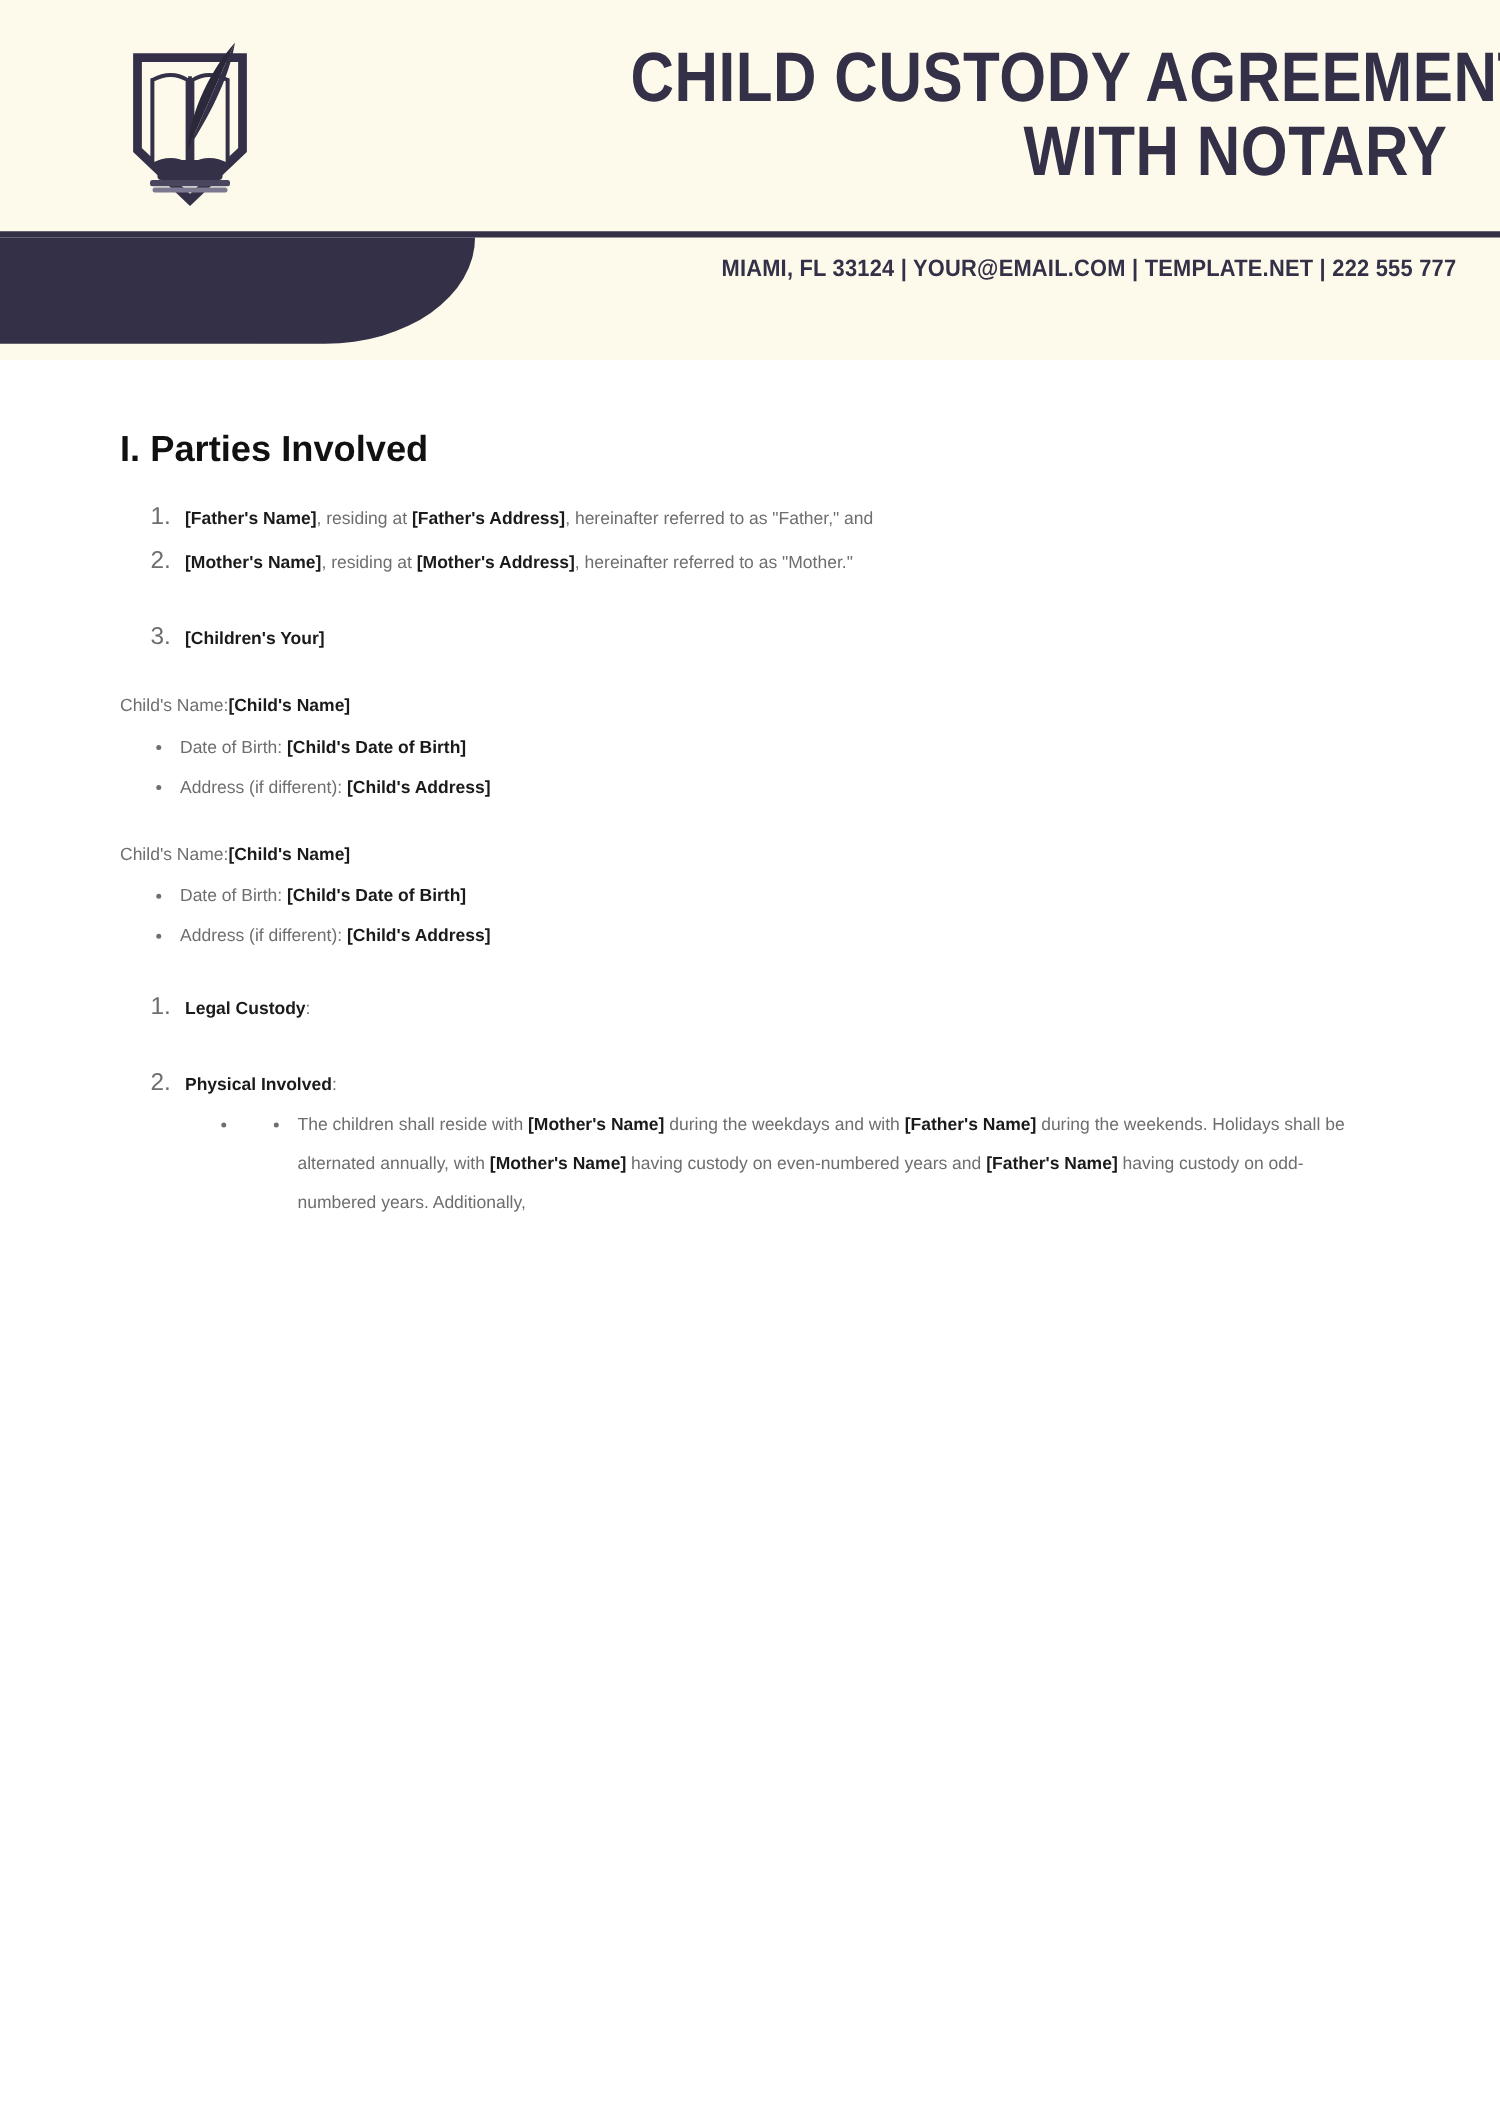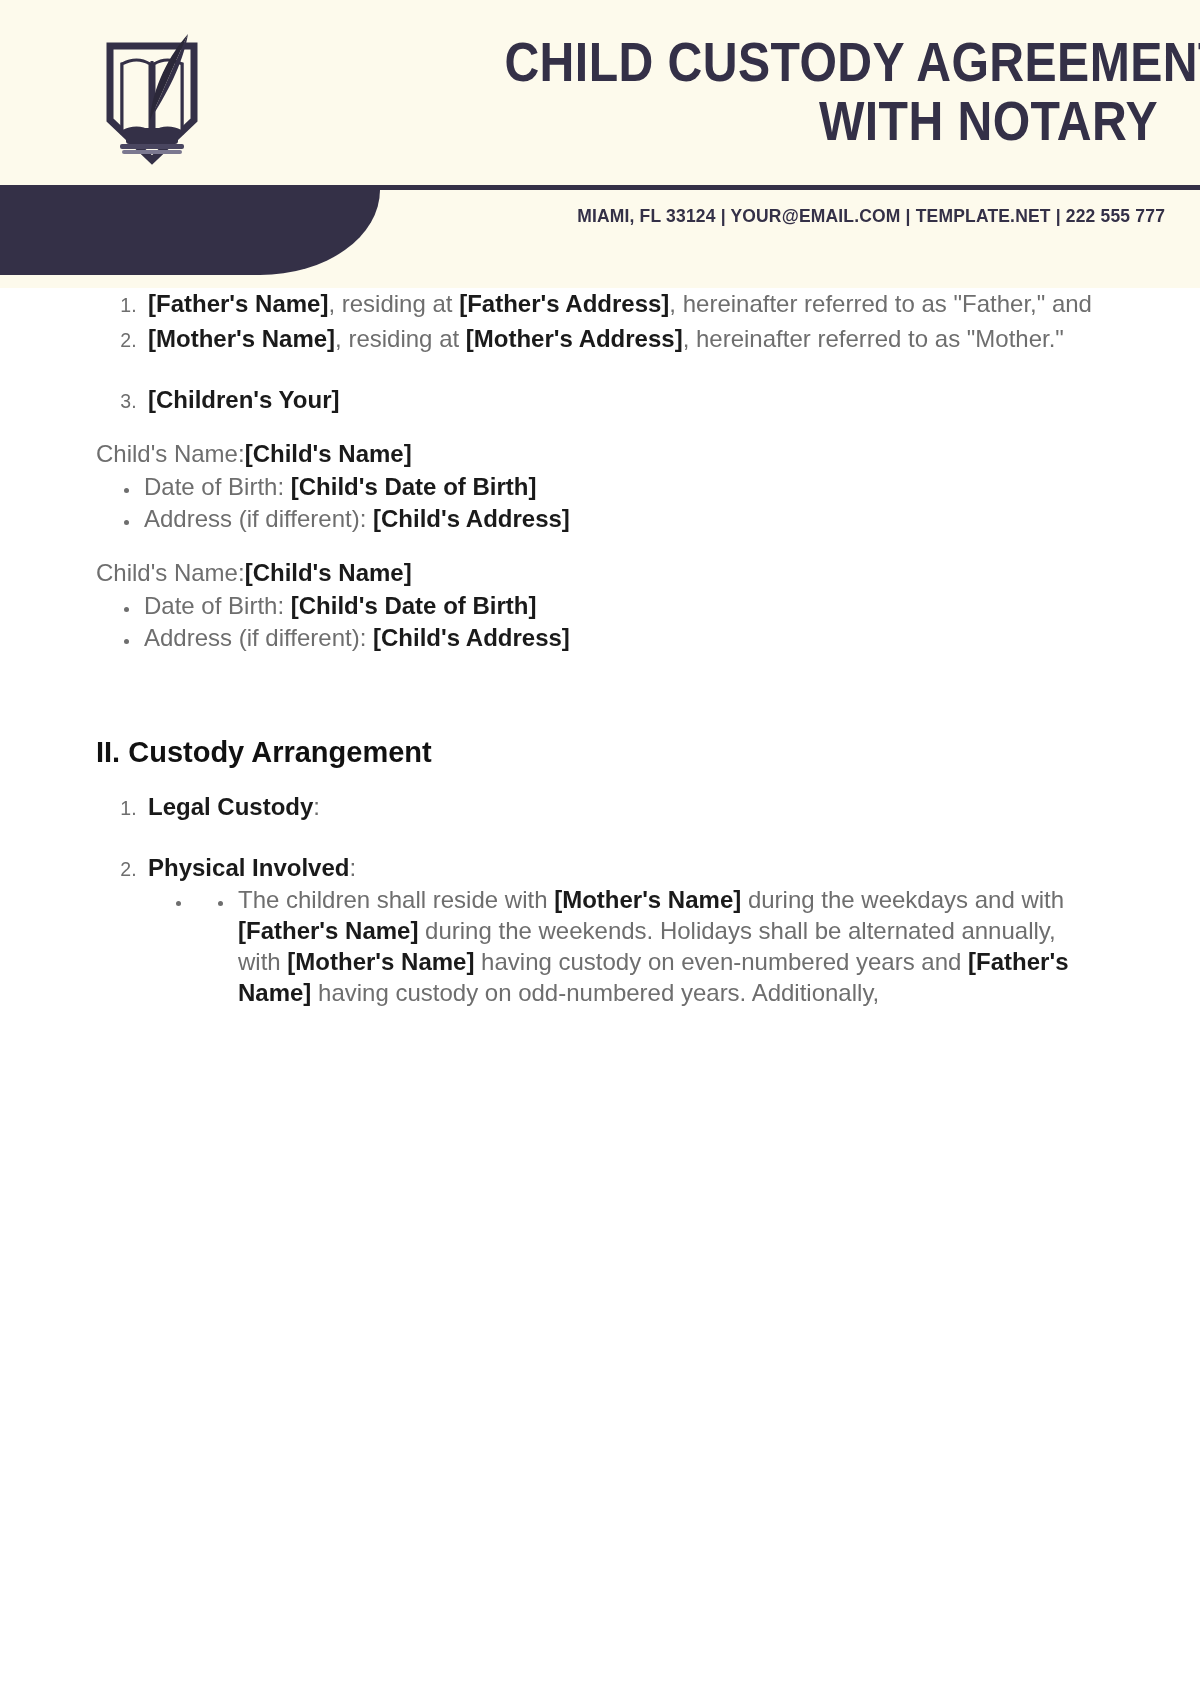--- a/index.html
+++ b/index.html
@@ -88,21 +88,21 @@
   }
 
   h2.sec {
     font-size:29px;
     font-weight:bold;
     color:#111111;
     margin-top:56px;
     margin-bottom:22px;
   }
 
-  .txt      { color:#6e6e6e; font-size:24px; line-height:31px; }
+  .txt      { color:#6e6e6e; font-size:14px; line-height:31px; }
   .txt b    { color:#1a1a1a; font-weight:bold; }
 
   ol.lvl1 {
     list-style:decimal;
     margin-left:32px;
     padding-left:14px;
   }
   ol.lvl1 > li {
     margin-bottom:4px;
     padding-left:6px;
@@ -159,20 +159,21 @@
   </div>
 
   <div class="band"></div>
   <div class="band-dark"></div>
   <div class="contact">MIAMI, FL 33124 | YOUR@EMAIL.COM | TEMPLATE.NET | 222 555 777</div>
 </div>
 
 <div class="page">
 
 
+  <h2 class="sec">I. Parties Involved</h2>
 
   <ol class="lvl1">
     <li>
       <span class="txt just"><b>[Father's Name]</b><span>, residing at </span><b>[Father's Address]</b><span>, hereinafter referred to as "Father," and</span></span>
     </li>
     <li>
       <span class="txt just"><b>[Mother's Name]</b><span>, residing at </span><b>[Mother's Address]</b><span>, hereinafter referred to as "Mother."</span></span>
     </li>
     <div class="gap-md"></div>
     <li>
@@ -200,21 +201,20 @@
       </li>
       <li>
         <span class="txt"><span>Address (if different): </span><b>[Child's Address]</b></span>
       </li>
     </ul>
   </div>
 
   <div class="gap-md"></div>
 
 
-  <h2 class="sec">II. Custody Arrangement</h2>
 
   <ol class="lvl1">
     <li>
       <span class="txt"><b>Legal Custody</b><span>:</span></span>
     </li>
 
     <div class="gap-md"></div>
 
     <li>
       <span class="txt"><b>Physical Involved</b><span>:</span></span>

